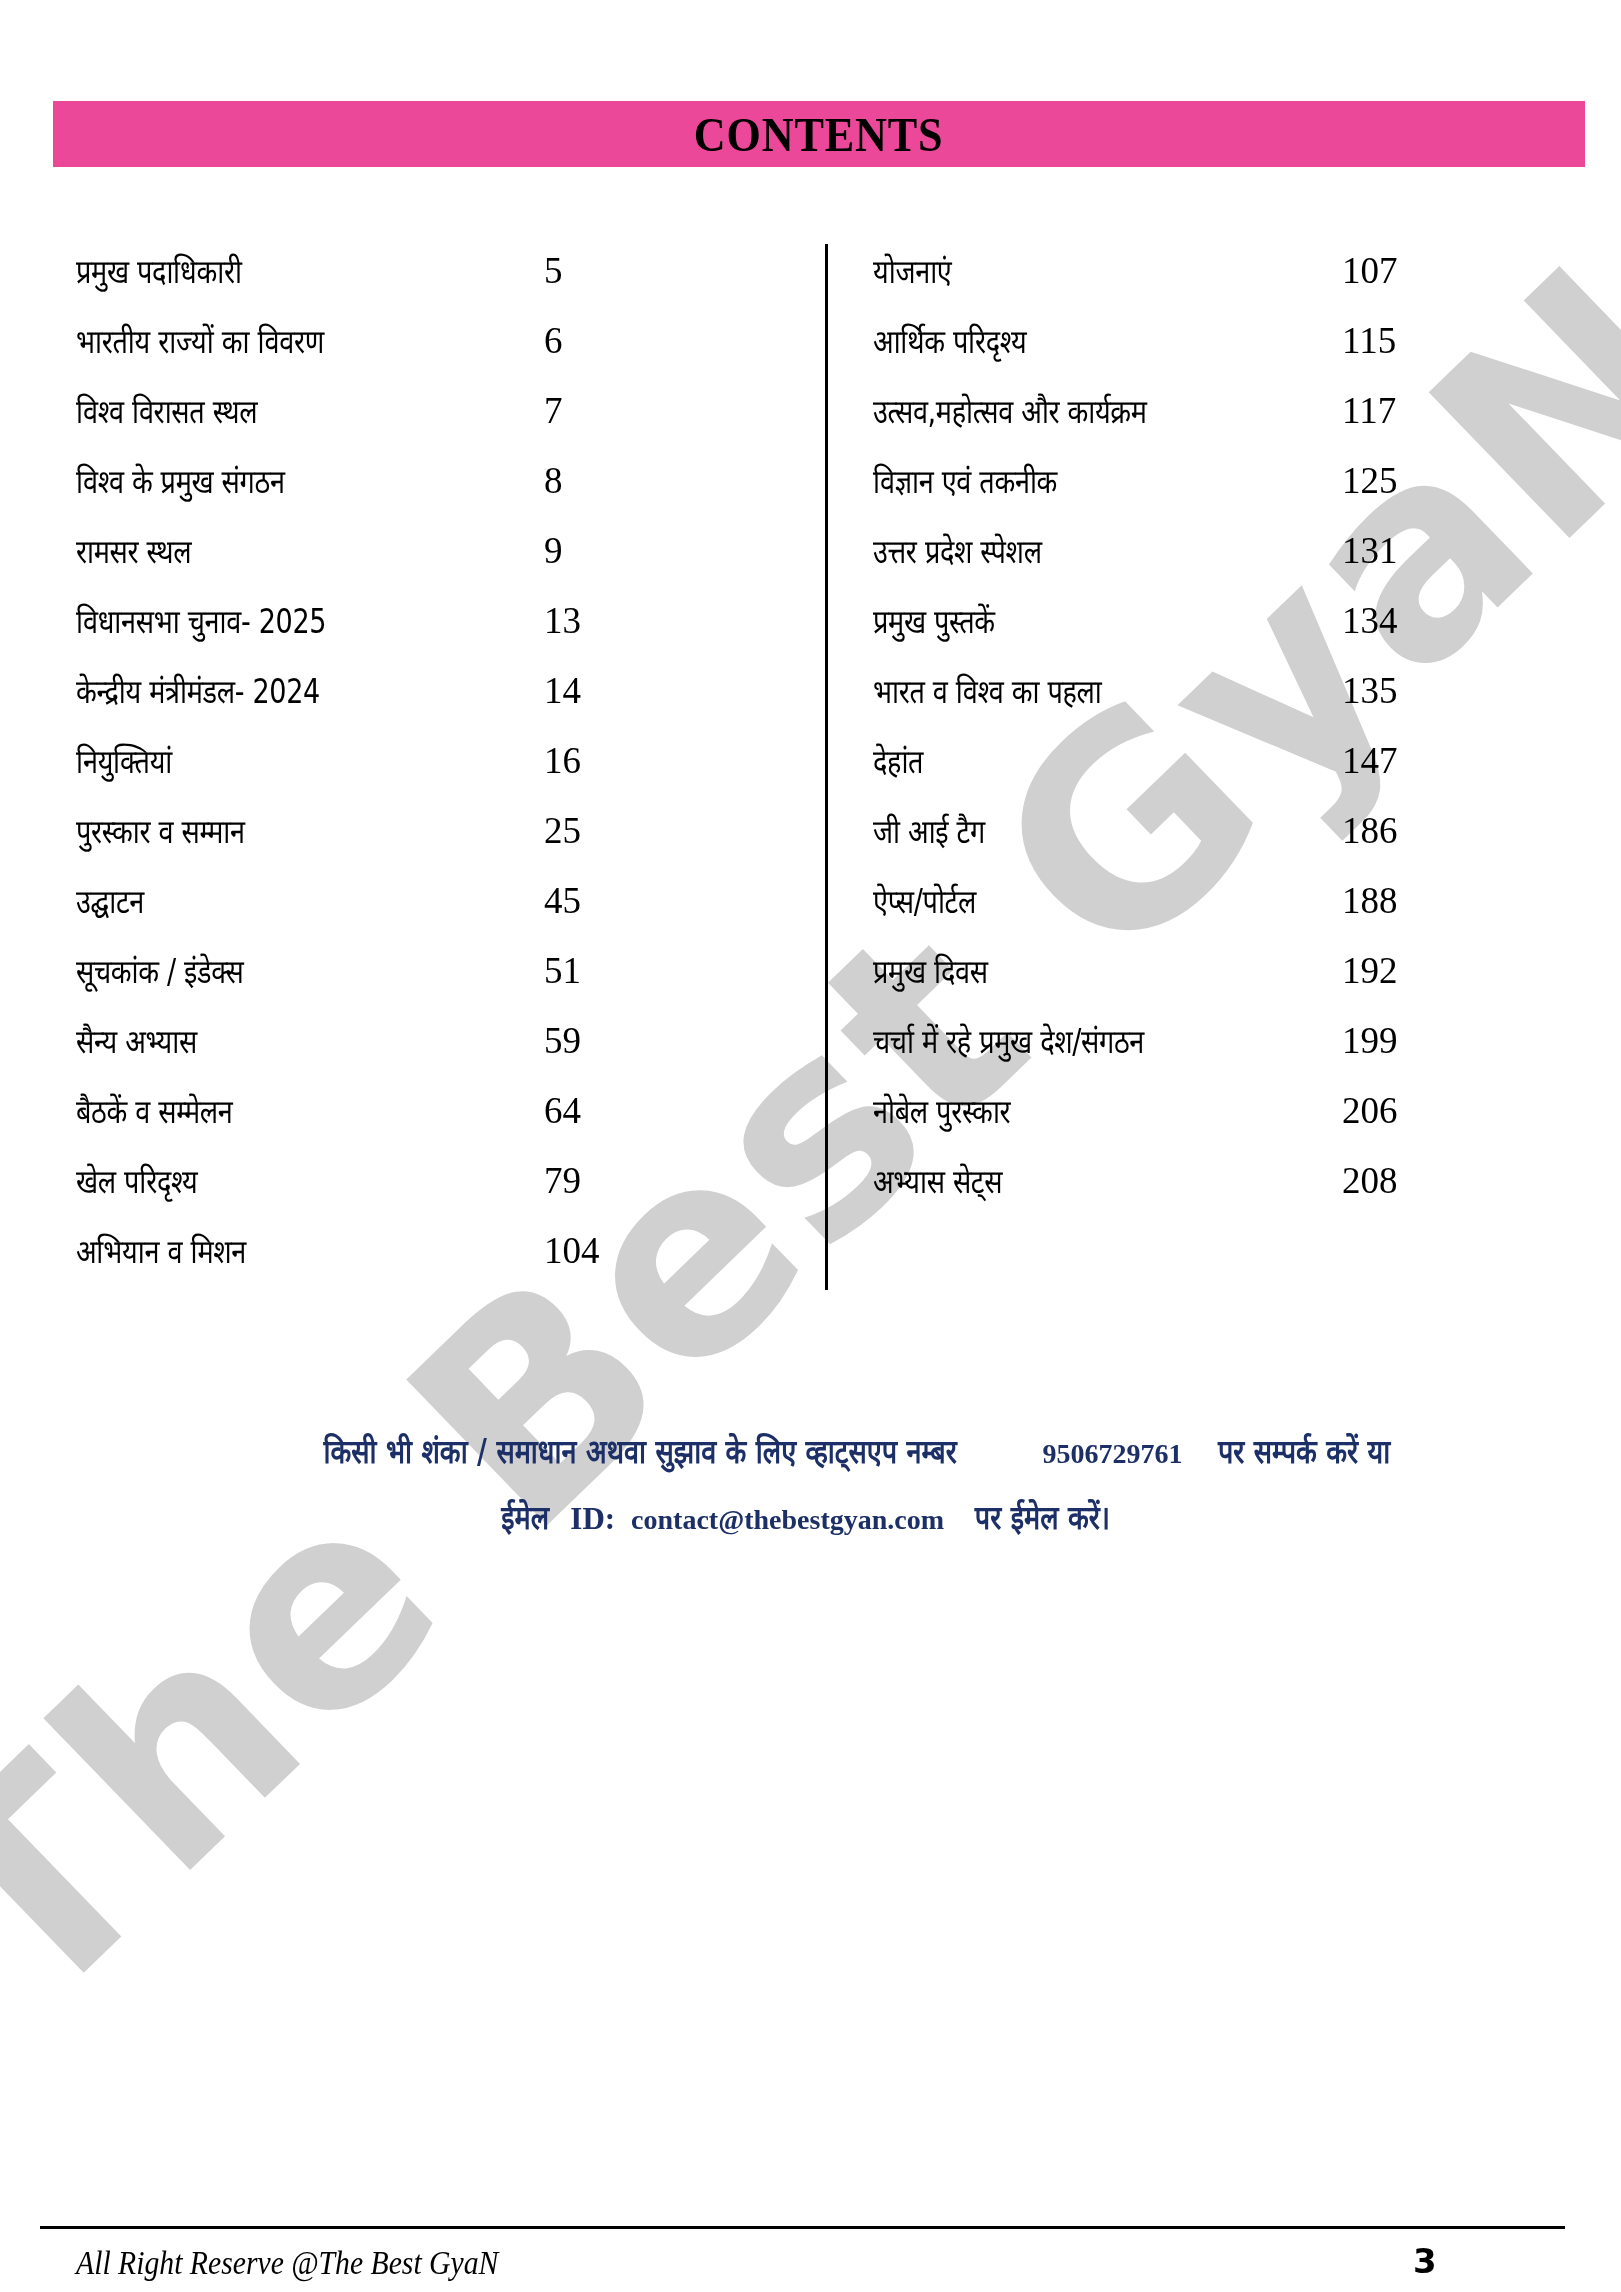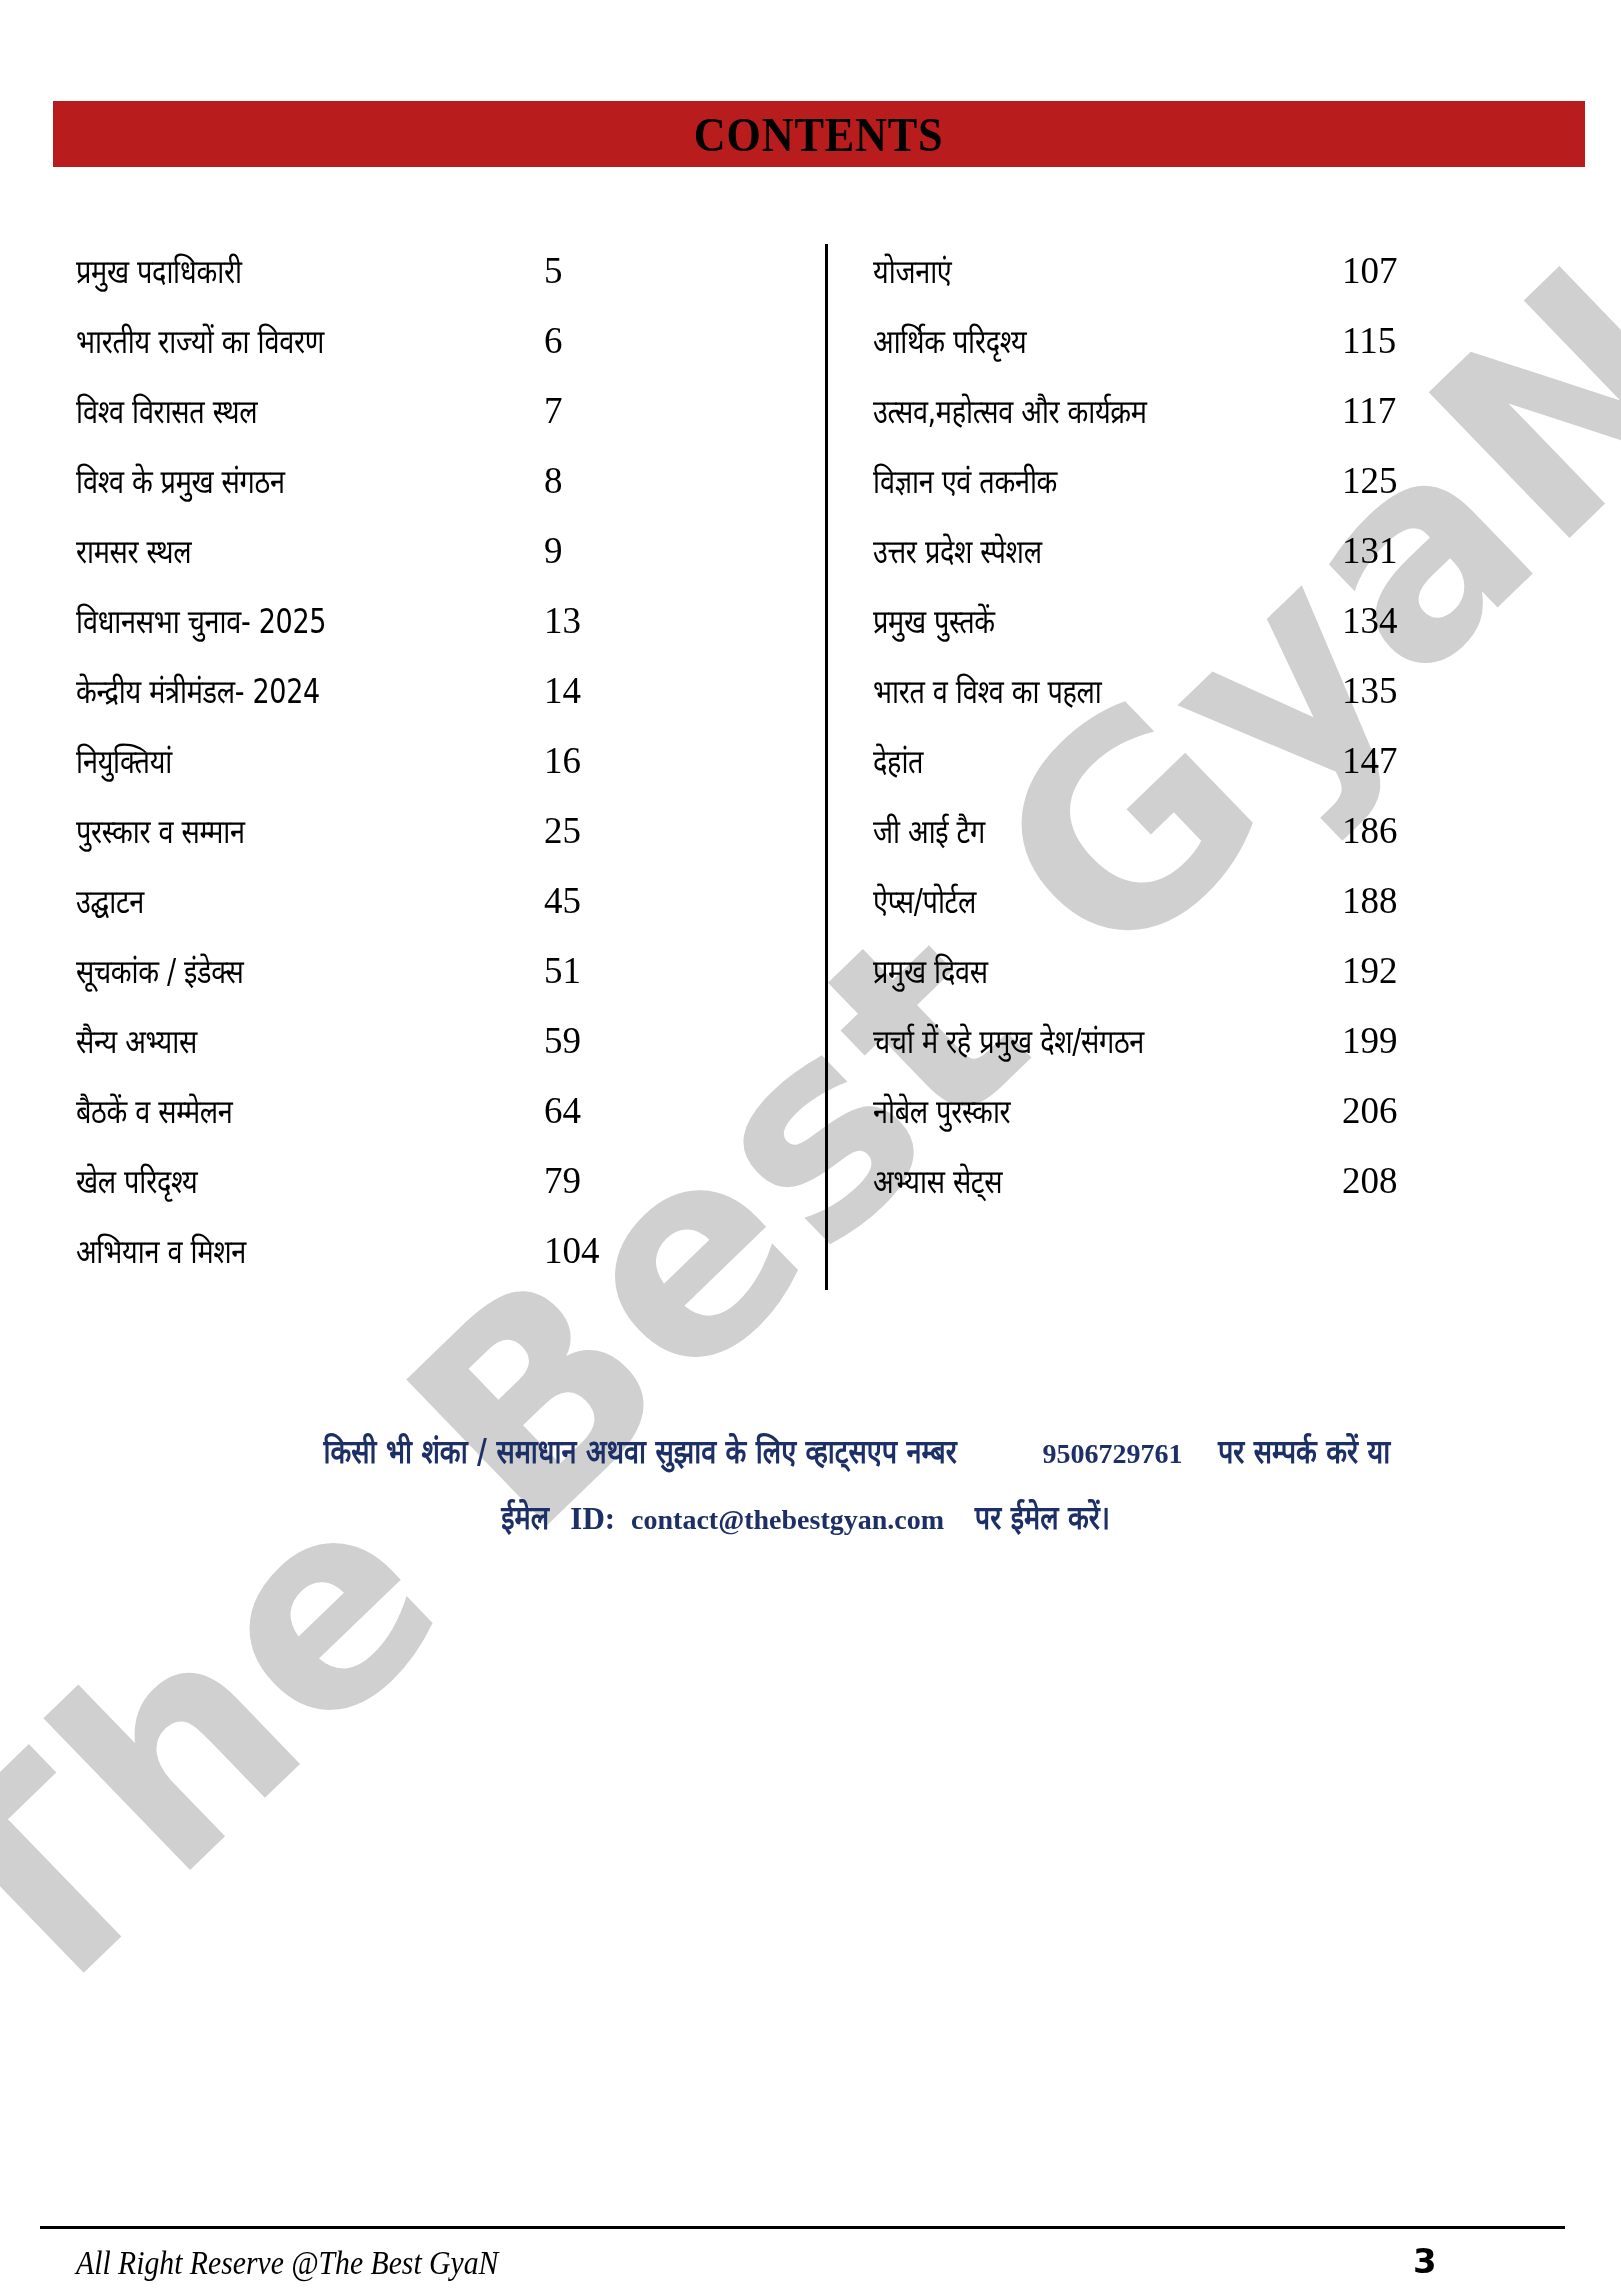--- a/index.html
+++ b/index.html
@@ -10,21 +10,21 @@
                pointer-events: none; z-index: 0; }
   .watermark-text { position: absolute; left: 811px; top: 1137px;
                     transform: translate(-50%, -50%) rotate(-44deg);
                     font-family: "DejaVu Sans", sans-serif; font-weight: bold;
                     font-size: 278px; letter-spacing: 3.6px; color: #d0d0d0;
                     white-space: nowrap; line-height: 1; }
 
   .content { position: relative; z-index: 1; }
 
   .header-bar { position: absolute; left: 53px; top: 101px; width: 1532px; height: 66px;
-                background: #b91c1c; display: flex; align-items: center; justify-content: center; }
+                background: #ec4899; display: flex; align-items: center; justify-content: center; }
   .header-title { font-family: "Liberation Serif", serif; font-weight: bold; font-size: 48px;
                   letter-spacing: 0.9px; transform: scaleX(0.92); }
 
   .toc-col { position: absolute; top: 235px; }
   .toc-col.left { left: 76px; width: 743px; }
   .toc-col.right { left: 873px; width: 681px; }
   .toc-row { position: relative; height: 70px; display: flex; align-items: center; }
   .toc-title { font-family: "DejaVu Sans", sans-serif; font-size: 33px; white-space: nowrap;
                transform-origin: left center; transform: scaleX(0.82); letter-spacing: -0.4px; }
   .toc-page { position: absolute; font-family: "Liberation Serif", serif; font-size: 37px; }

